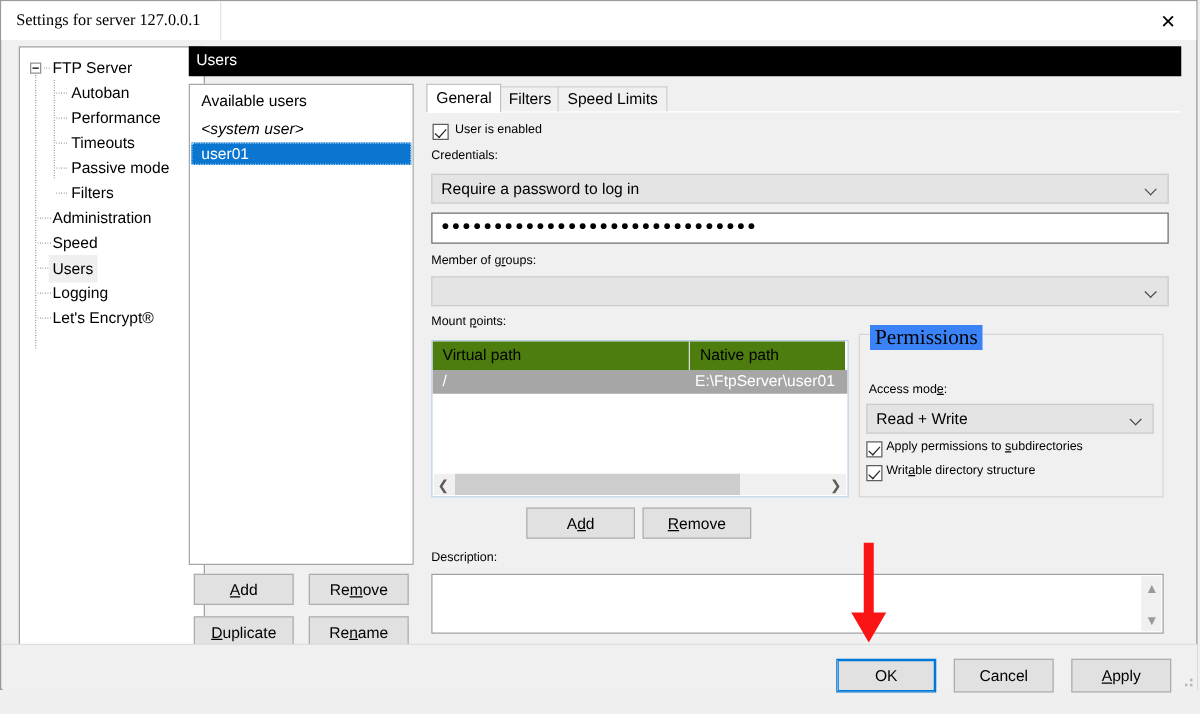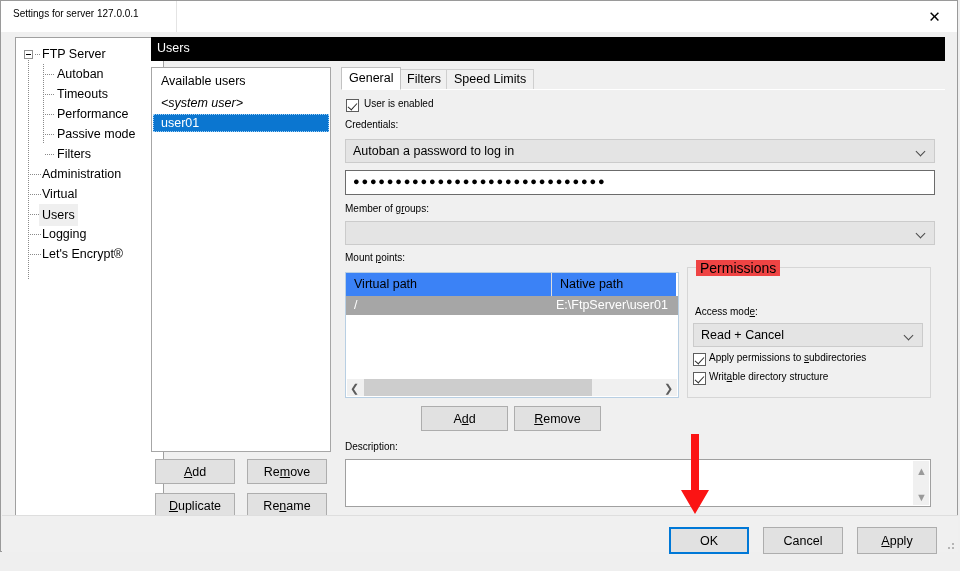--- a/index.html
+++ b/index.html
@@ -21,21 +21,21 @@
 
   
   .dialog{
     position:absolute;left:0;top:0;width:958px;height:552px;
     background:#f0f0f0;border:1px solid #9a9a9a;box-sizing:border-box;
   }
   .titlebar{
     position:absolute;left:0;top:0;right:0;height:31px;background:#ffffff;
   }
   .titlebar .title{
-    position:absolute;left:12px;top:7px;font-size:10px;color:#000;
+    position:absolute;left:12px;top:7px;font-size:13px;color:#000;font-family:Liberation Serif, serif;
   }
   .titlebar .closebtn{
     position:absolute;right:0;top:0;width:45px;height:31px;
     display:flex;align-items:center;justify-content:center;
     font-size:15px;color:#000;cursor:default;
   }
   .titlebar .divline{
     position:absolute;left:175px;top:0;width:1px;height:31px;background:#e4e4e4;
   }
 
@@ -128,36 +128,36 @@
     position:absolute;background:#fff;border:1px solid #6b6b6b;box-sizing:border-box;
     font-size:12.5px;
   }
   .pwd{position:absolute;left:7px;top:4px;letter-spacing:1.8px;font-size:11px;color:#000;}
 
   
   .grid{
     position:absolute;left:344px;top:271px;width:334px;height:126px;
     background:#fff;border:1px solid #b8cfe3;box-sizing:border-box;overflow:hidden;
   }
-  .ghead{position:absolute;left:0;top:0;right:2px;height:23px;background:#3b82f6;}
+  .ghead{position:absolute;left:0;top:0;right:2px;height:23px;background:#4d7c0f;}
   .ghead .gh{position:absolute;top:4px;font-size:12.5px;color:#000;}
   .gsep{position:absolute;top:0;width:1px;height:23px;background:#dcdcdc;}
   .grow{position:absolute;left:0;right:0;height:19px;background:#a6a6a6;color:#fff;font-size:12.5px;}
   .grow .c{position:absolute;top:2px;}
   .hsb{position:absolute;left:1px;right:1px;bottom:1px;height:17px;background:#f0f0f0;}
   .hsb .thumb{position:absolute;left:17px;top:0;width:228px;height:17px;background:#cdcdcd;}
   .hsb .ar{position:absolute;top:3px;width:10px;height:10px;font-size:11px;color:#5c5c5c;}
 
   
   .group{
     position:absolute;left:686px;top:266px;width:244px;height:131px;
     border:1px solid #d6d6d6;box-sizing:border-box;
   }
   .group .gtitle{
-    position:absolute;left:8px;top:-8px;background:#ef4444;padding:0 4px;font-size:14px;
+    position:absolute;left:8px;top:-8px;background:#3b82f6;padding:0 4px;font-size:17px;font-family:Liberation Serif, serif;
   }
 
   
   .btn{
     position:absolute;background:#e1e1e1;border:1px solid #adadad;box-sizing:border-box;
     font-size:12.5px;color:#000;display:flex;align-items:center;justify-content:center;cursor:default;
   }
   .btn.focus{border:1px solid #0078d7;box-shadow:inset 0 0 0 1px #0078d7;}
 
   .desc{
@@ -200,42 +200,42 @@
           <span class="dots-h" style="left:19px;top:10px;width:6px;"></span>
           <span class="lbl">FTP Server</span>
         </div>
 
         <div class="tnode lvl1">
           <span class="dots-h" style="left:29px;top:10px;width:9px;"></span>
           <span class="lbl">Autoban</span>
         </div>
         <div class="tnode lvl1">
           <span class="dots-h" style="left:29px;top:10px;width:9px;"></span>
+          <span class="lbl">Performance</span>
+        </div>
+        <div class="tnode lvl1">
+          <span class="dots-h" style="left:29px;top:10px;width:9px;"></span>
           <span class="lbl">Timeouts</span>
         </div>
         <div class="tnode lvl1">
           <span class="dots-h" style="left:29px;top:10px;width:9px;"></span>
-          <span class="lbl">Performance</span>
-        </div>
-        <div class="tnode lvl1">
-          <span class="dots-h" style="left:29px;top:10px;width:9px;"></span>
           <span class="lbl">Passive mode</span>
         </div>
         <div class="tnode lvl1">
           <span class="dots-h" style="left:29px;top:10px;width:9px;"></span>
           <span class="lbl">Filters</span>
         </div>
 
         <div class="tnode lvl0">
           <span class="dots-h" style="left:14px;top:10px;width:11px;"></span>
           <span class="lbl">Administration</span>
         </div>
         <div class="tnode lvl0">
           <span class="dots-h" style="left:14px;top:10px;width:11px;"></span>
-          <span class="lbl">Virtual</span>
+          <span class="lbl">Speed</span>
         </div>
         <div class="tnode lvl0">
           <span class="dots-h" style="left:14px;top:10px;width:11px;"></span>
           <span class="lbl sel">Users</span>
         </div>
         <div class="tnode lvl0">
           <span class="dots-h" style="left:14px;top:10px;width:11px;"></span>
           <span class="lbl">Logging</span>
         </div>
         <div class="tnode lvl0">
@@ -278,21 +278,21 @@
       <div class="tab" style="left:58px;">Filters</div>
       <div class="tab" style="left:105px;">Speed Limits</div>
     </div>
 
     <div class="chk on" style="left:345px;top:98px;"></div>
     <div class="lab" style="left:363px;top:97px;">User is enabled</div>
 
     <div class="lab" style="left:344px;top:118px;">Credentials:</div>
 
     <div class="combo" style="left:344px;top:138px;width:590px;">
-      <span class="ctext">Autoban a password to log in</span>
+      <span class="ctext">Require a password to log in</span>
       <span class="chev"></span>
     </div>
 
     <div class="txtfield" style="left:344px;top:169px;width:590px;height:25px;">
       <span class="pwd">●●●●●●●●●●●●●●●●●●●●●●●●●●●●●●</span>
     </div>
 
     <div class="lab" style="left:344px;top:202px;">Member of g<u>r</u>oups:</div>
 
     <div class="combo" style="left:344px;top:220px;width:590px;">
@@ -317,21 +317,21 @@
         <span class="thumb"></span>
         <span class="ar" style="right:3px;">❯</span>
       </div>
     </div>
 
     <div class="group">
       <span class="gtitle">Permissions</span>
     </div>
     <div class="lab" style="left:694px;top:305px;">Access mod<u>e</u>:</div>
     <div class="combo" style="left:692px;top:322px;width:230px;">
-      <span class="ctext">Read + Cancel</span>
+      <span class="ctext">Read + Write</span>
       <span class="chev"></span>
     </div>
     <div class="chk on" style="left:692px;top:352px;"></div>
     <div class="lab" style="left:708px;top:351px;">Apply permissions to <u>s</u>ubdirectories</div>
     <div class="chk on" style="left:692px;top:371px;"></div>
     <div class="lab" style="left:708px;top:370px;">Writ<u>a</u>ble directory structure</div>
 
     <div class="btn" style="left:420px;top:405px;width:87px;height:25px;">
       <span>A<u>d</u>d</span>
     </div>

